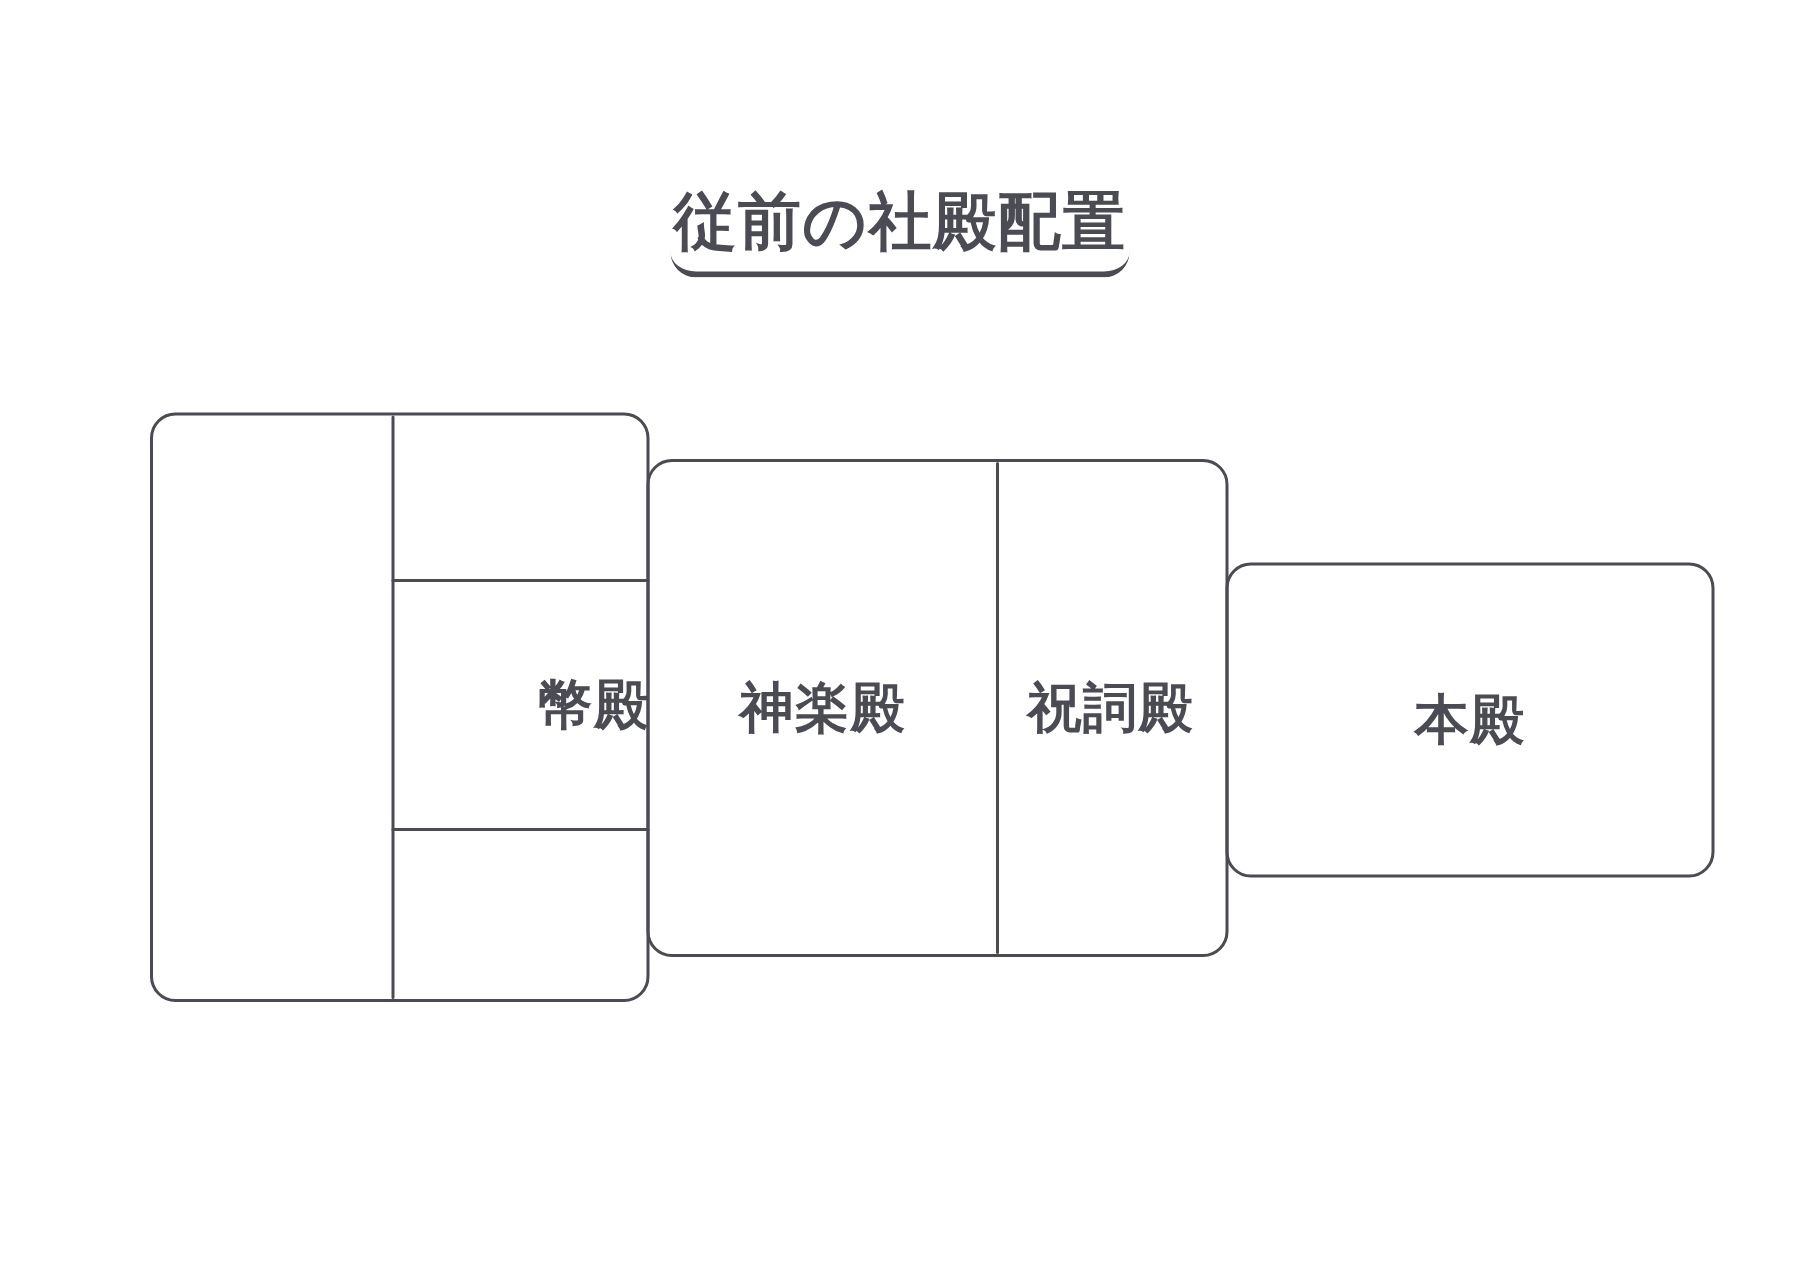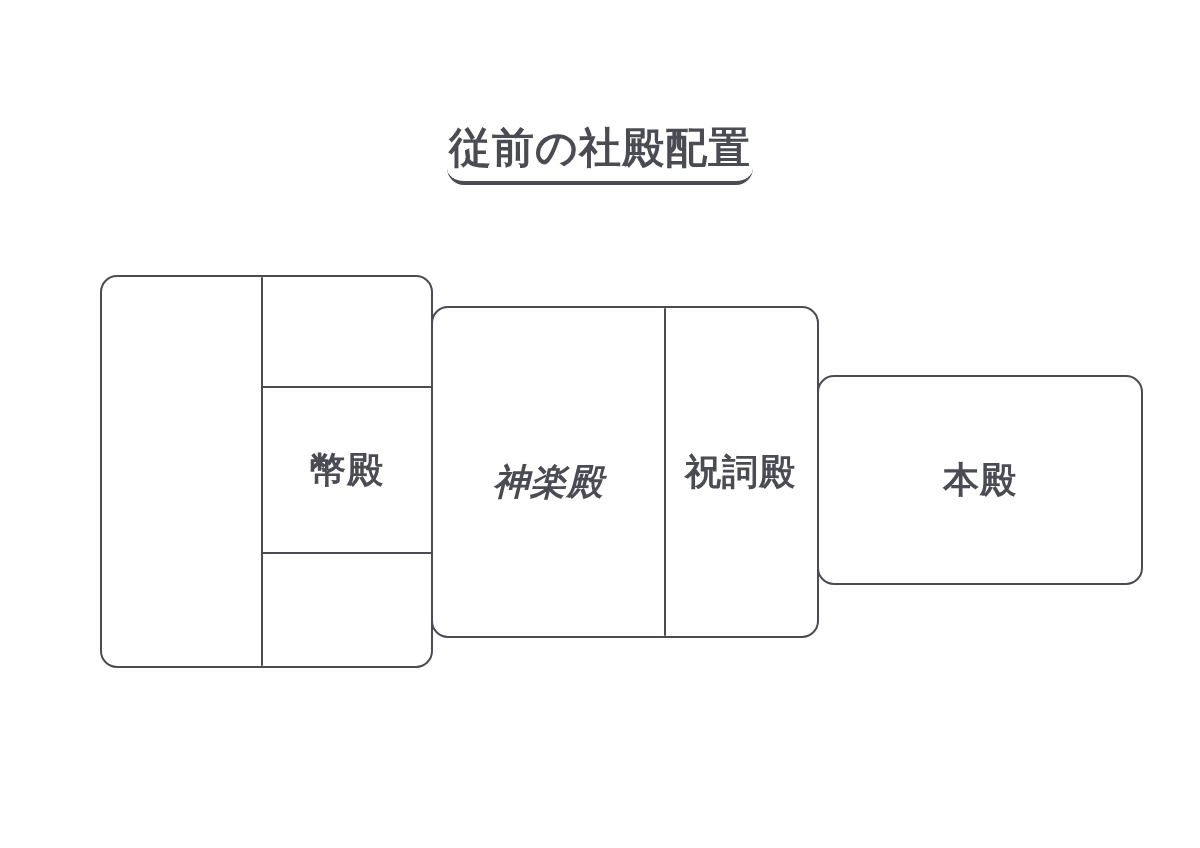--- a/index.html
+++ b/index.html
@@ -66,26 +66,26 @@
     color:var(--text);
     white-space:nowrap;
   }
 
   
   #box-a{left:100px;top:275px;width:333px;height:393px;}
   #box-a .divider-v{left:159px;}
   #box-a .h1{top:109px;left:159px;width:172px;}
   #box-a .h2{top:275px;left:159px;width:172px;}
   #cell-haiden{left:0;top:0;width:159px;height:389px;}
-  #cell-heiden{left:159px;top:109px;width:172px;height:168px;}
+  #cell-heiden{left:159px;top:109px;width:172px;height:168px;justify-content:flex-end;}
 
   
   #box-b{left:431px;top:306px;width:388px;height:332px;}
   #box-b .divider-v{left:231px;}
-  #cell-kagura{left:0;top:10px;width:231px;height:328px;font-style:italic;}
+  #cell-kagura{left:0;top:0;width:231px;height:328px;}
   #cell-norito{left:231px;top:0;width:153px;height:328px;}
 
   
   #box-c{left:817px;top:375px;width:326px;height:210px;}
   #cell-honden{left:0;top:0;width:322px;height:206px;}
 </style>
 </head>
 <body>
 
 <div class="canvas">

